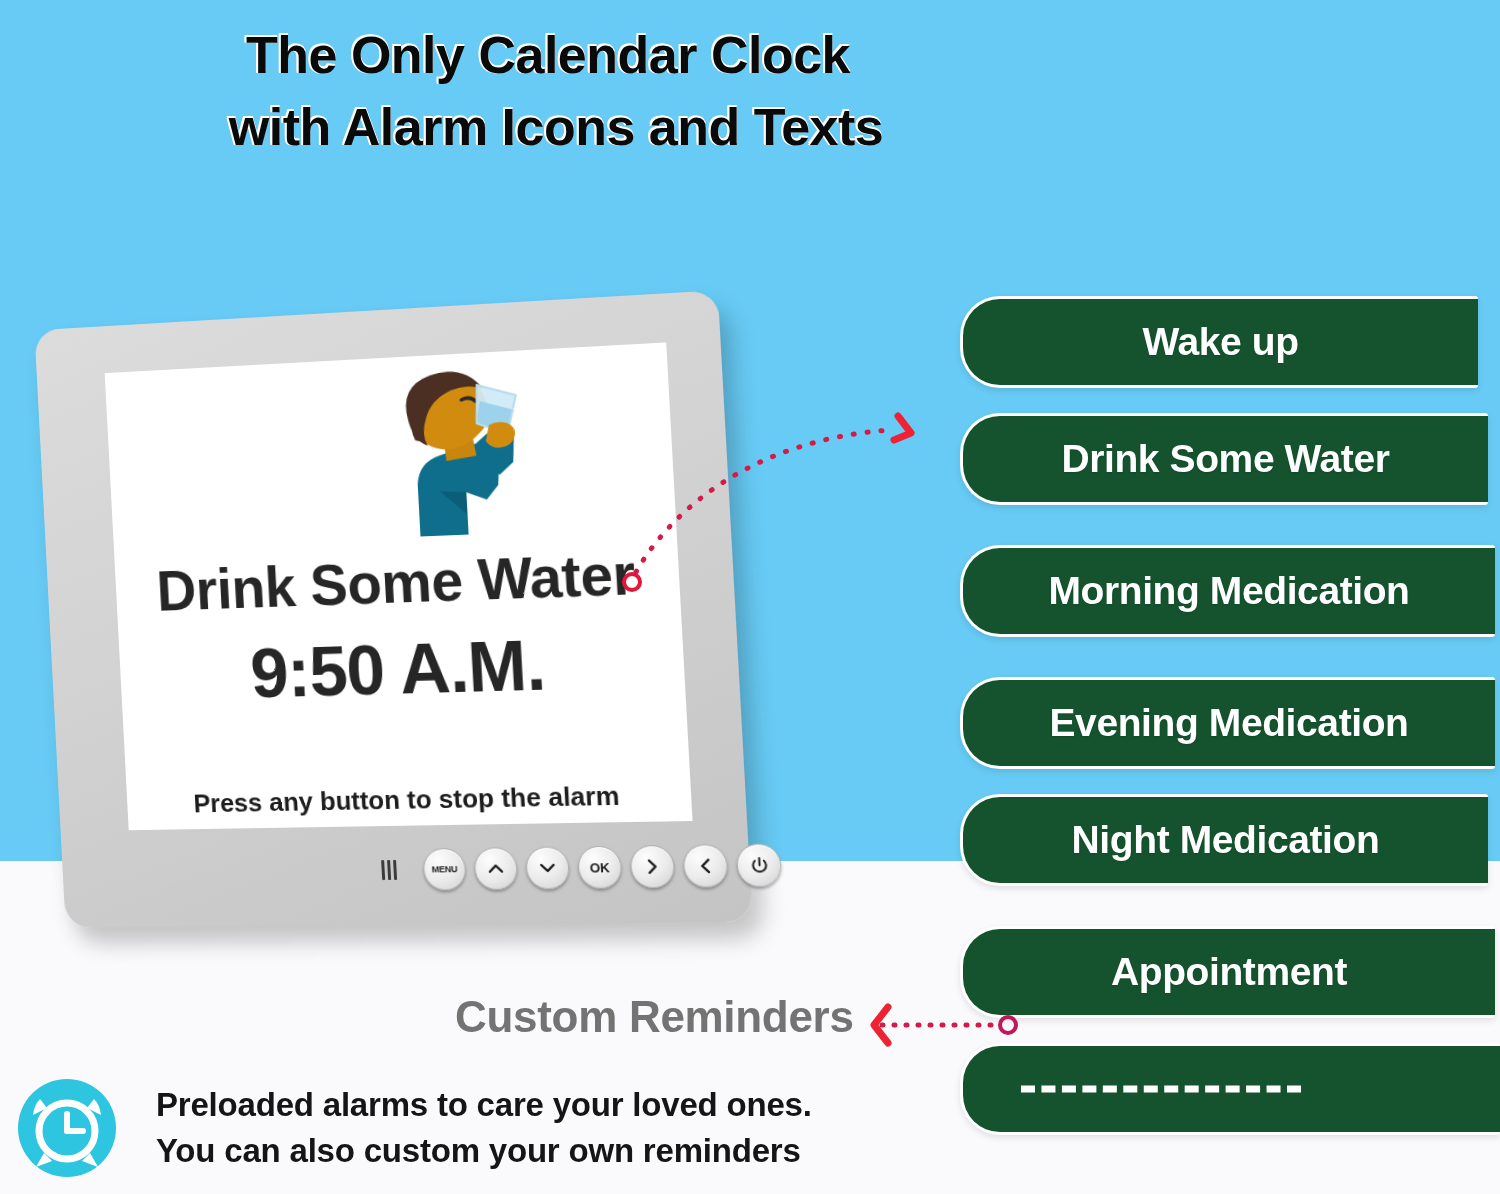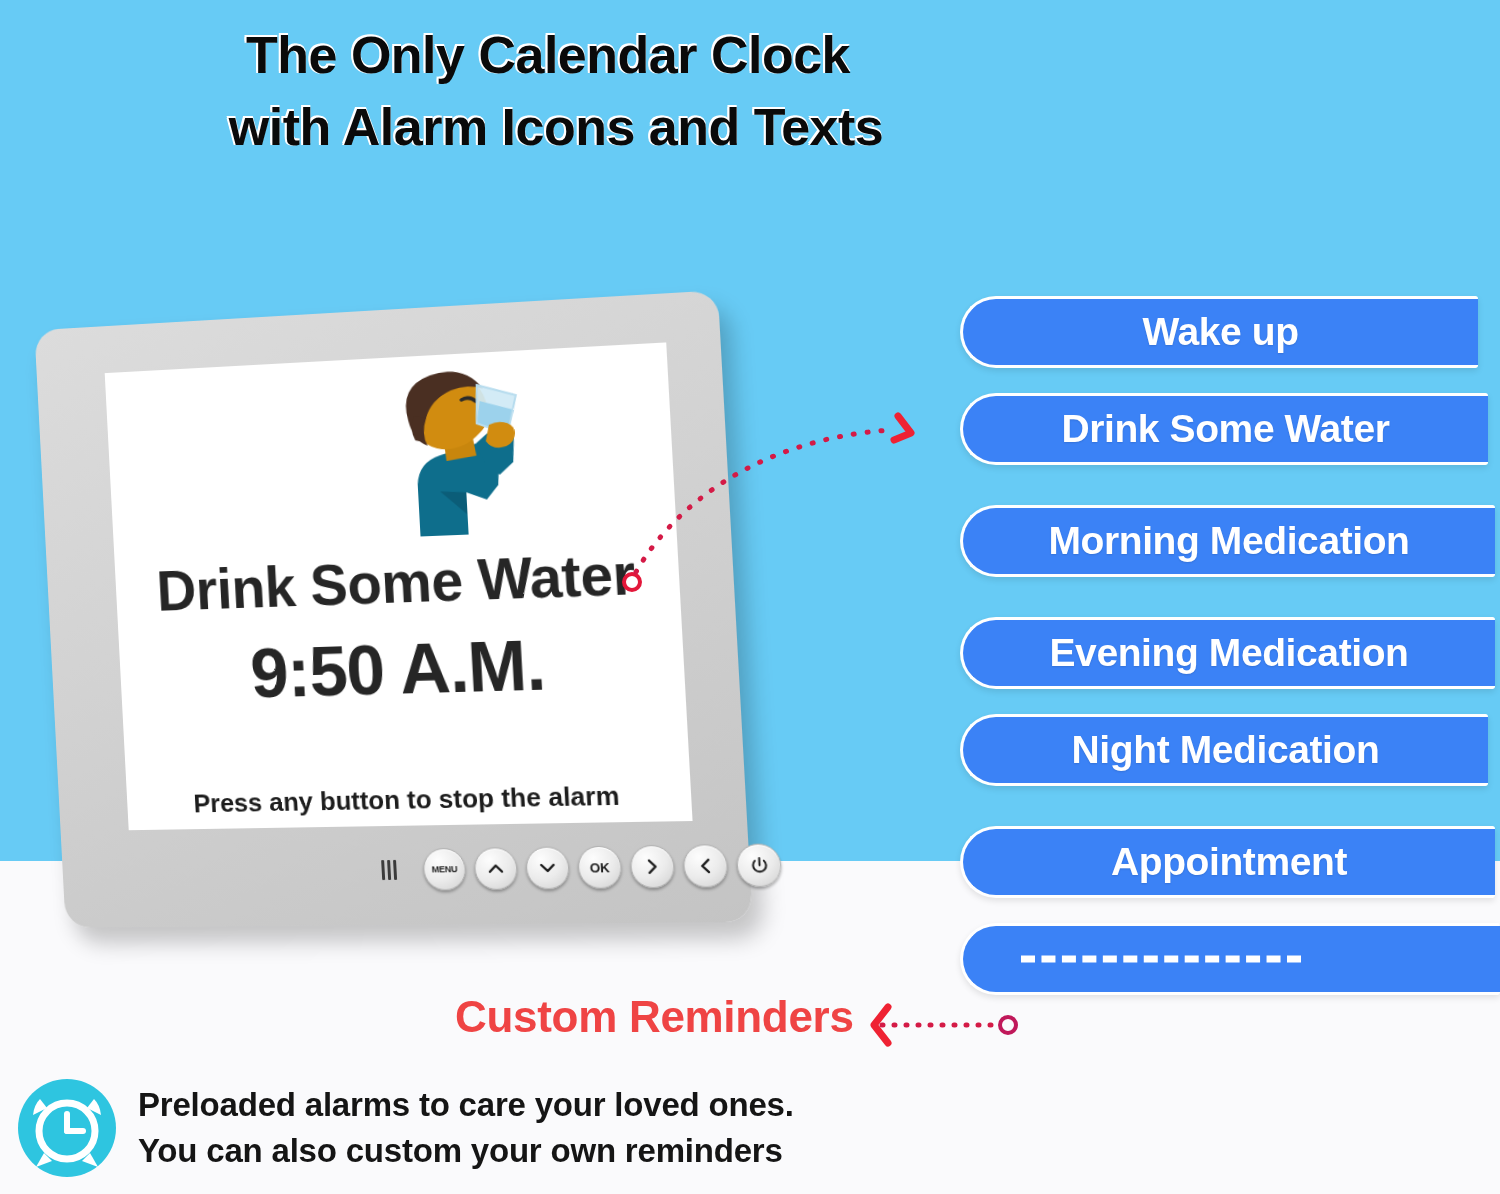--- a/index.html
+++ b/index.html
@@ -168,23 +168,23 @@
   
   .pill-stack {
     position: absolute;
     left: 960px;
     top: 296px;
     width: 540px;
     z-index: 6;
   }
   .pill {
     position: relative;
-    height: 72px;
+    height: 92px;
     margin-bottom: 25px;
-    background: #3b82f6;
+    background: #14532d;
     border: 3px solid #ffffff;
     border-right: none;
     border-top-left-radius: 40px;
     border-bottom-left-radius: 40px;
     border-top-right-radius: 3px;
     border-bottom-right-radius: 3px;
     display: flex;
     align-items: center;
     justify-content: center;
     box-sizing: border-box;
@@ -212,21 +212,21 @@
     height: 0;
     border-top: 7px dashed #ffffff;
   }
 
   
   .custom-label {
     position: absolute;
     left: 455px;
     top: 992px;
     z-index: 8;
-    color: #ef4444;
+    color: #737373;
     font-size: 44px;
     font-weight: bold;
     letter-spacing: -0.3px;
   }
   .arrow-straight {
     position: absolute;
     left: 866px;
     top: 998px;
     width: 160px;
     height: 54px;
@@ -234,21 +234,21 @@
     pointer-events: none;
   }
 
   
   .footer {
     position: absolute;
     left: 14px;
     top: 1075px;
     display: flex;
     align-items: center;
-    gap: 18px;
+    gap: 36px;
     z-index: 8;
   }
   .alarm-icon {
     width: 106px; height: 106px;
     flex: 0 0 auto;
   }
   .footer-text {
     font-size: 33px;
     font-weight: bold;
     color: #151515;

